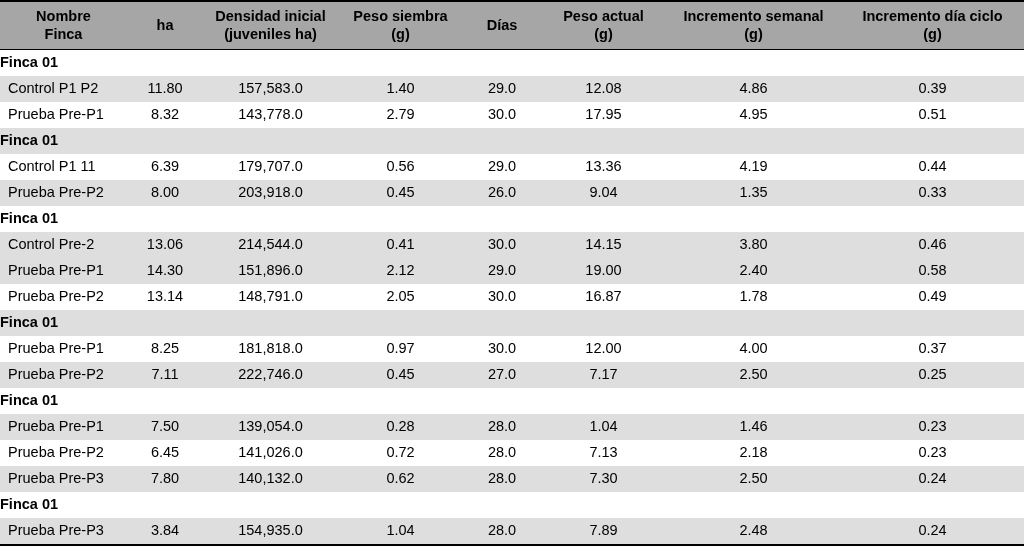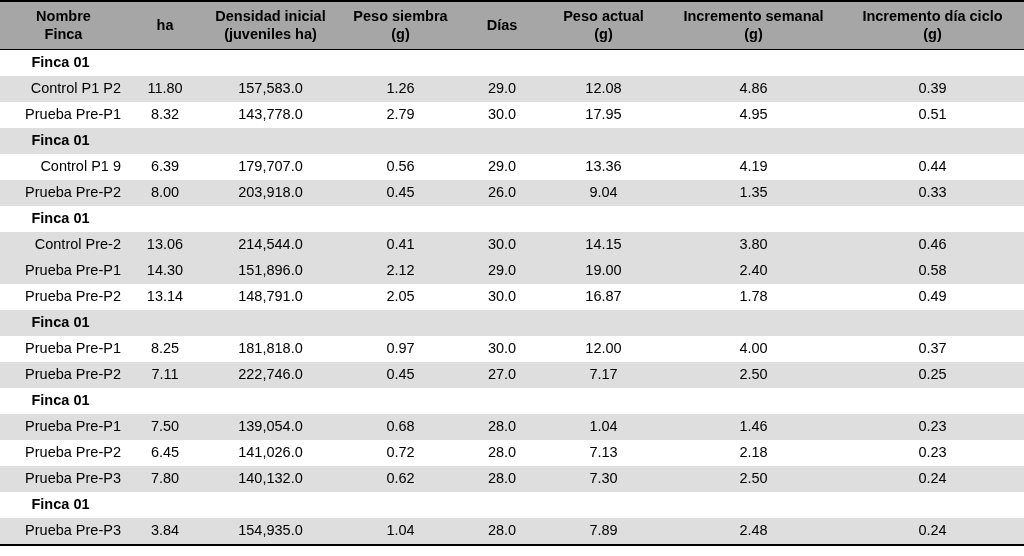--- a/index.html
+++ b/index.html
@@ -52,28 +52,28 @@
     font-size: 14.5px;
     padding: 3px 6px 4px 6px;
     line-height: 1.2;
     text-align: center;
     vertical-align: middle;
     height: 19px;
   }
   tbody tr.shade td { background: #dedede; }
   tbody tr.plain td { background: #ffffff; }
   tbody td.name {
-    text-align: right;
+    text-align: left;
     padding-left: 8px;
   }
   tbody tr.group td {
     font-weight: bold;
   }
   tbody tr.group td.name {
-    text-align: center;
+    text-align: left;
     padding-left: 0;
   }
   tbody tr.lastrow td {
     border-bottom: 2.5px solid #000;
   }
 </style>
 </head>
 <body>
 
 <div class="page">
@@ -131,21 +131,21 @@
           <td></td>
           <td></td>
           <td></td>
           <td></td>
           <td></td>
         </tr>
         <tr class="shade">
           <td class="name">Control P1 P2</td>
           <td>11.80</td>
           <td>157,583.0</td>
-          <td>1.26</td>
+          <td>1.40</td>
           <td>29.0</td>
           <td>12.08</td>
           <td>4.86</td>
           <td>0.39</td>
         </tr>
         <tr class="plain">
           <td class="name">Prueba Pre-P1</td>
           <td>8.32</td>
           <td>143,778.0</td>
           <td>2.79</td>
@@ -158,21 +158,21 @@
           <td class="name">Finca 01</td>
           <td></td>
           <td></td>
           <td></td>
           <td></td>
           <td></td>
           <td></td>
           <td></td>
         </tr>
         <tr class="plain">
-          <td class="name">Control P1 9</td>
+          <td class="name">Control P1 11</td>
           <td>6.39</td>
           <td>179,707.0</td>
           <td>0.56</td>
           <td>29.0</td>
           <td>13.36</td>
           <td>4.19</td>
           <td>0.44</td>
         </tr>
         <tr class="shade">
           <td class="name">Prueba Pre-P2</td>
@@ -261,21 +261,21 @@
           <td></td>
           <td></td>
           <td></td>
           <td></td>
           <td></td>
         </tr>
         <tr class="shade">
           <td class="name">Prueba Pre-P1</td>
           <td>7.50</td>
           <td>139,054.0</td>
-          <td>0.68</td>
+          <td>0.28</td>
           <td>28.0</td>
           <td>1.04</td>
           <td>1.46</td>
           <td>0.23</td>
         </tr>
         <tr class="plain">
           <td class="name">Prueba Pre-P2</td>
           <td>6.45</td>
           <td>141,026.0</td>
           <td>0.72</td>

